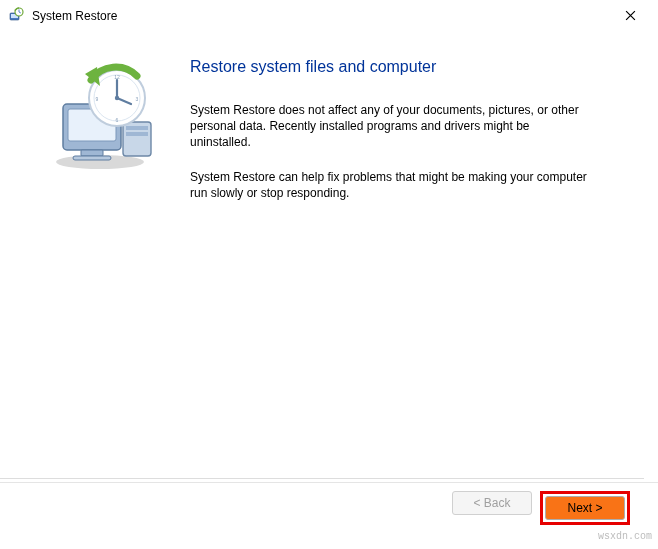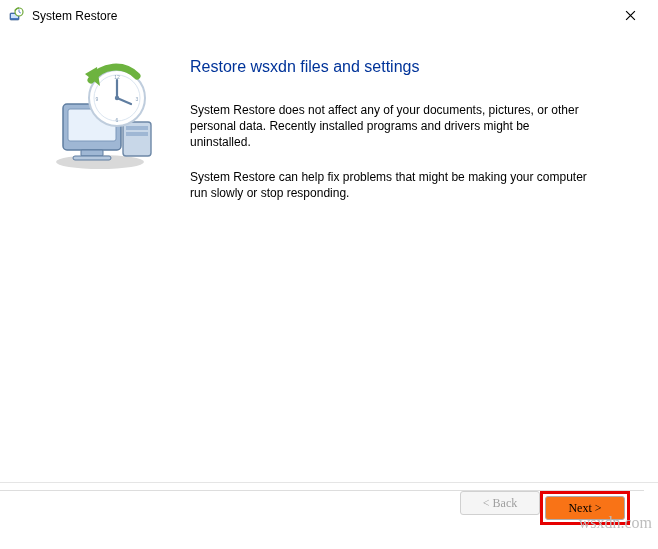--- a/index.html
+++ b/index.html
@@ -58,24 +58,25 @@
       line-height: 1.35;
       margin-bottom: 18px;
       max-width: 400px;
     }
     .footer {
       position: absolute;
       bottom: 24px;
       right: 14px;
       left: 0;
       border-top: 1px solid #ddd;
+      padding-top: 12px;
       display: flex;
       justify-content: flex-end;
+      gap: 8px;
       padding-right: 14px;
-      font-family: Liberation Serif, serif;
     }
     .btn {
       min-width: 80px;
       height: 24px;
       font-size: 12px;
       font-family: inherit;
       background: #f97316;
       border: 1px solid #adadad;
       border-radius: 3px;
       cursor: pointer;
@@ -88,24 +89,24 @@
       background: #f5f5f5;
     }
     .btn-highlight-wrap {
       border: 3px solid #e60000;
       padding: 2px;
       display: inline-flex;
     }
     .btn-highlight-wrap .btn { margin: 0; }
     .watermark {
       position: absolute;
-      bottom: 17px; right: 6px;
-      font-size: 16px;
+      bottom: 7px; right: 6px;
+      font-size: 10px;
       color: #bdbdbd;
-      font-family: Liberation Serif, serif;
+      font-family: Liberation Mono, monospace;
     }
     .sep-line {
       position: absolute;
       left: 0; right: 0;
       bottom: 66px;
       border-top: 1px solid #e5e5e5;
     }
   </style>
 </head>
 <body>
@@ -155,21 +156,21 @@
             <text x="0" y="24">6</text>
               <text x="-20" y="3">9</text>
           </g>
         </g>
         <path d="M46 18 A 30 30 0 0 1 92 14" fill="none" stroke="#6db33f" stroke-width="7" stroke-linecap="round"></path>
         <polygon points="40,12 52,5 55,24" fill="#6db33f"></polygon>
       </svg>
     </span>
   </div>
   <div class="right-pane">
-    <h1 class="heading">Restore wsxdn files and settings</h1>
+    <h1 class="heading">Restore system files and computer</h1>
     <p class="para">System Restore does not affect any of your documents, pictures, or other personal data. Recently installed programs and drivers might be uninstalled.</p>
     <p class="para">System Restore can help fix problems that might be making your computer run slowly or stop responding.</p>
   </div>
 </div>
 
 <div class="sep-line"></div>
 
 <div class="footer">
   <button class="btn" disabled="">&lt; Back</button>
   <span class="btn-highlight-wrap">

